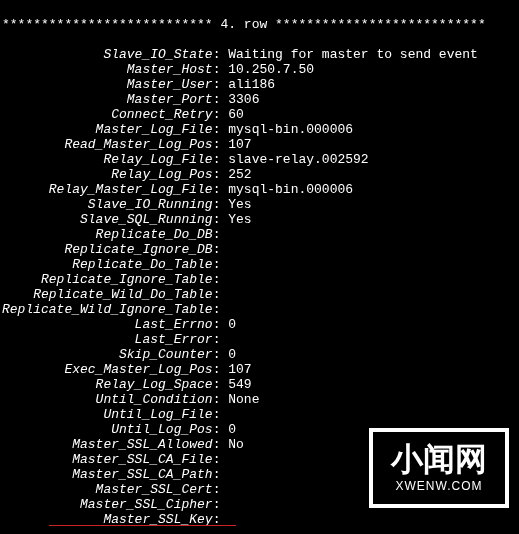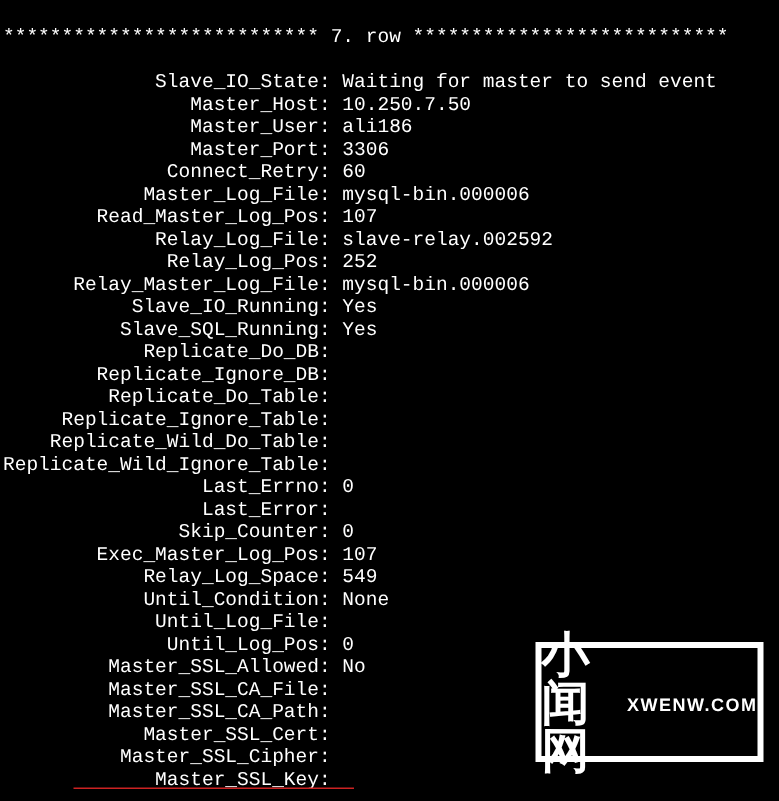--- a/index.html
+++ b/index.html
@@ -24,75 +24,76 @@
   .row-header {
     display: block;
   }
   .field-line {
     display: block;
   }
   .label {
     display: inline-block;
     width: 27ch;
     text-align: right;
+    font-style: italic;
   }
   .sep {
     display: inline;
   }
   .val {
     display: inline;
   }
   .red-underline {
     position: absolute;
     border-top: 1.5px solid #cc2222;
     height: 0;
   }
   .watermark {
     position: absolute;
     right: 10px;
     bottom: 26px;
-    width: 152px;
+    width: 140px;
     height: 80px;
     border: 4px solid #fff;
     background: #000;
     display: flex;
-    flex-direction: row;
+    flex-direction: column;
     align-items: center;
-    justify-content: flex-end;
+    justify-content: center;
     box-sizing: border-box;
   }
   .watermark .big {
     font-family: "Microsoft YaHei", sans-serif;
     font-size: 32px;
     font-weight: bold;
     color: #fff;
     line-height: 1;
   }
   .watermark .small {
     font-family: Arial, sans-serif;
     font-size: 12px;
-    font-weight: bold;
+    font-weight: normal;
     letter-spacing: 1px;
     color: #fff;
     margin-top: 4px;
   }
   .dim {
     color: #888;
     font-size: 9px;
     position: absolute;
     right: 14px;
     bottom: 14px;
     font-family: Arial, sans-serif;
   }
 </style>
 </head>
 <body>
 
 <div class="terminal">
-<span class="row-header">*************************** 7. row ***************************</span>
+<span class="row-header">*************************** 4. row ***************************</span>
 <div id="fields"><span class="field-line"><span class="label">             Slave_IO_State</span><span class="sep">: </span><span class="val">Waiting for master to send event</span></span><span class="field-line"><span class="label">                Master_Host</span><span class="sep">: </span><span class="val">10.250.7.50</span></span><span class="field-line"><span class="label">                Master_User</span><span class="sep">: </span><span class="val">ali186</span></span><span class="field-line"><span class="label">                Master_Port</span><span class="sep">: </span><span class="val">3306</span></span><span class="field-line"><span class="label">              Connect_Retry</span><span class="sep">: </span><span class="val">60</span></span><span class="field-line"><span class="label">            Master_Log_File</span><span class="sep">: </span><span class="val">mysql-bin.000006</span></span><span class="field-line"><span class="label">        Read_Master_Log_Pos</span><span class="sep">: </span><span class="val">107</span></span><span class="field-line"><span class="label">             Relay_Log_File</span><span class="sep">: </span><span class="val">slave-relay.002592</span></span><span class="field-line"><span class="label">              Relay_Log_Pos</span><span class="sep">: </span><span class="val">252</span></span><span class="field-line"><span class="label">      Relay_Master_Log_File</span><span class="sep">: </span><span class="val">mysql-bin.000006</span></span><span class="field-line"><span class="label">           Slave_IO_Running</span><span class="sep">: </span><span class="val">Yes</span></span><span class="field-line"><span class="label">          Slave_SQL_Running</span><span class="sep">: </span><span class="val">Yes</span></span><span class="field-line"><span class="label">            Replicate_Do_DB</span><span class="sep">: </span><span class="val"></span></span><span class="field-line"><span class="label">        Replicate_Ignore_DB</span><span class="sep">: </span><span class="val"></span></span><span class="field-line"><span class="label">         Replicate_Do_Table</span><span class="sep">: </span><span class="val"></span></span><span class="field-line"><span class="label">     Replicate_Ignore_Table</span><span class="sep">: </span><span class="val"></span></span><span class="field-line"><span class="label">    Replicate_Wild_Do_Table</span><span class="sep">: </span><span class="val"></span></span><span class="field-line"><span class="label">Replicate_Wild_Ignore_Table</span><span class="sep">: </span><span class="val"></span></span><span class="field-line"><span class="label">                 Last_Errno</span><span class="sep">: </span><span class="val">0</span></span><span class="field-line"><span class="label">                 Last_Error</span><span class="sep">: </span><span class="val"></span></span><span class="field-line"><span class="label">               Skip_Counter</span><span class="sep">: </span><span class="val">0</span></span><span class="field-line"><span class="label">        Exec_Master_Log_Pos</span><span class="sep">: </span><span class="val">107</span></span><span class="field-line"><span class="label">            Relay_Log_Space</span><span class="sep">: </span><span class="val">549</span></span><span class="field-line"><span class="label">            Until_Condition</span><span class="sep">: </span><span class="val">None</span></span><span class="field-line"><span class="label">             Until_Log_File</span><span class="sep">: </span><span class="val"></span></span><span class="field-line"><span class="label">              Until_Log_Pos</span><span class="sep">: </span><span class="val">0</span></span><span class="field-line"><span class="label">         Master_SSL_Allowed</span><span class="sep">: </span><span class="val">No</span></span><span class="field-line"><span class="label">         Master_SSL_CA_File</span><span class="sep">: </span><span class="val"></span></span><span class="field-line"><span class="label">         Master_SSL_CA_Path</span><span class="sep">: </span><span class="val"></span></span><span class="field-line"><span class="label">            Master_SSL_Cert</span><span class="sep">: </span><span class="val"></span></span><span class="field-line"><span class="label">          Master_SSL_Cipher</span><span class="sep">: </span><span class="val"></span></span><span class="field-line"><span class="label">             Master_SSL_Key</span><span class="sep">: </span><span class="val"></span></span></div>
 
 <div class="red-underline" style="left: 48.8px; top: 525px; width: 187.2px;"></div>
 </div>
 
 <div class="watermark">
   <div class="big">小闻网</div>
   <div class="small">XWENW.COM</div>
 </div>
 <div class="dim"></div>

